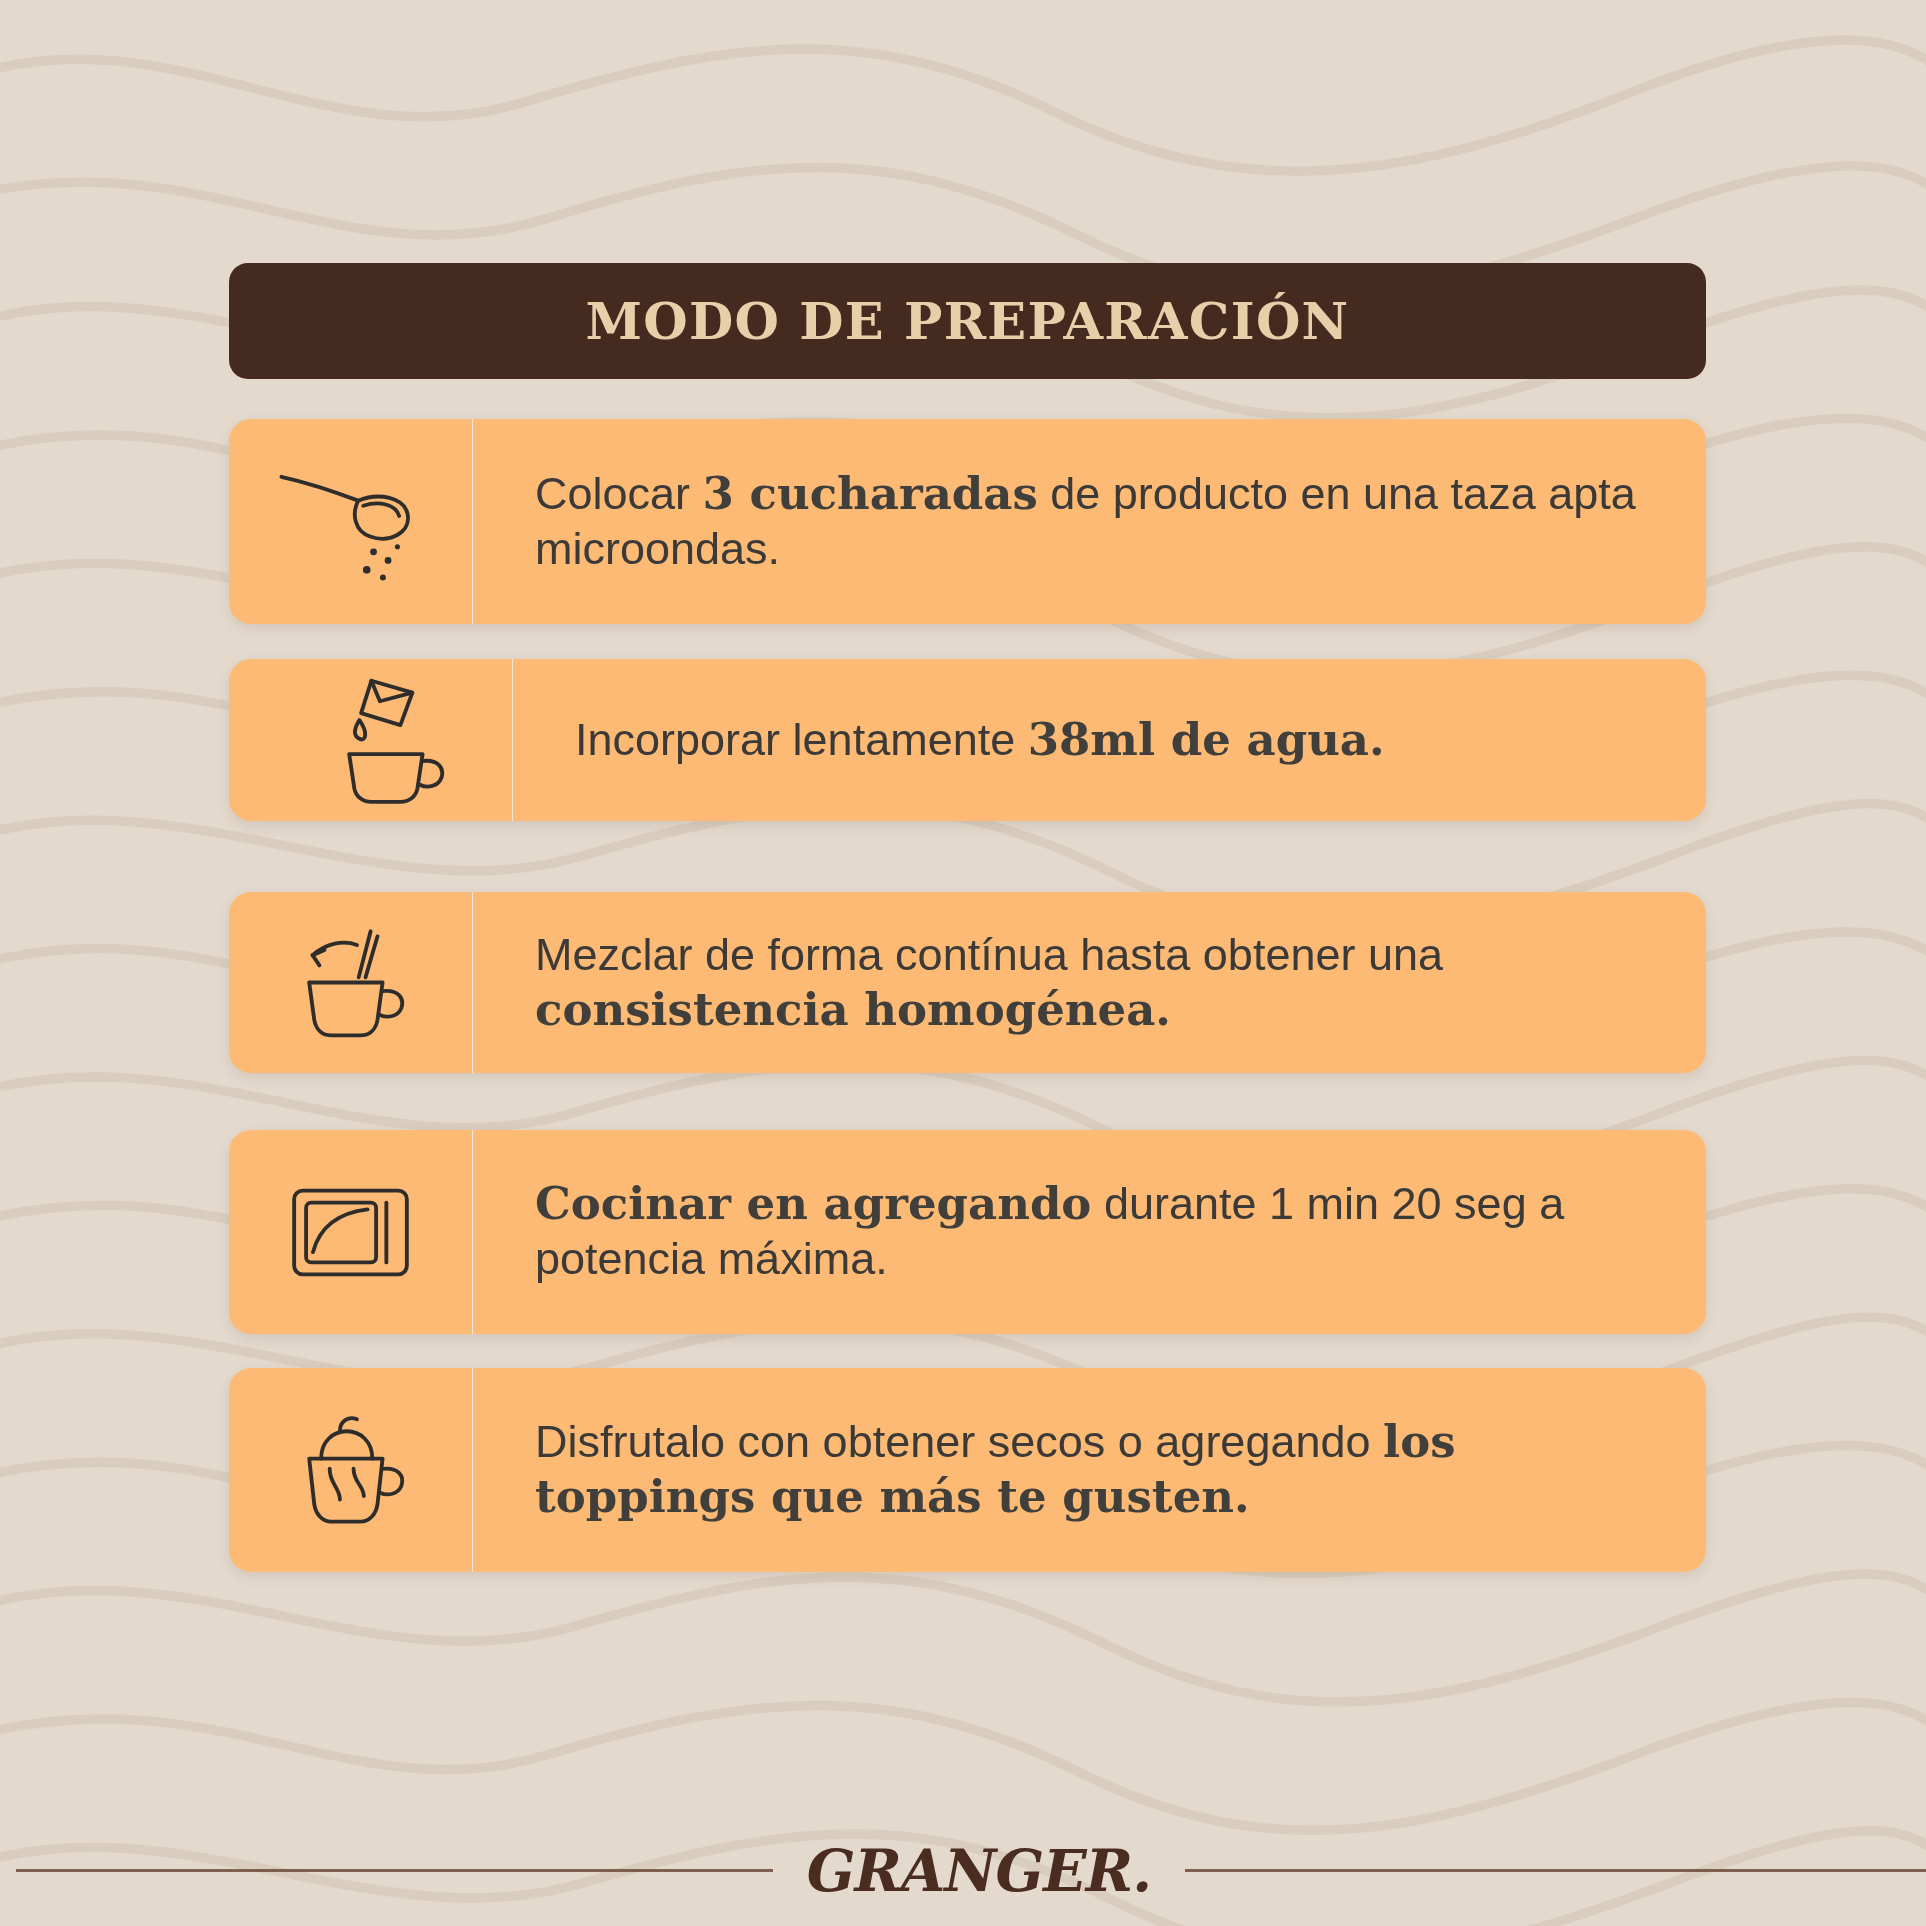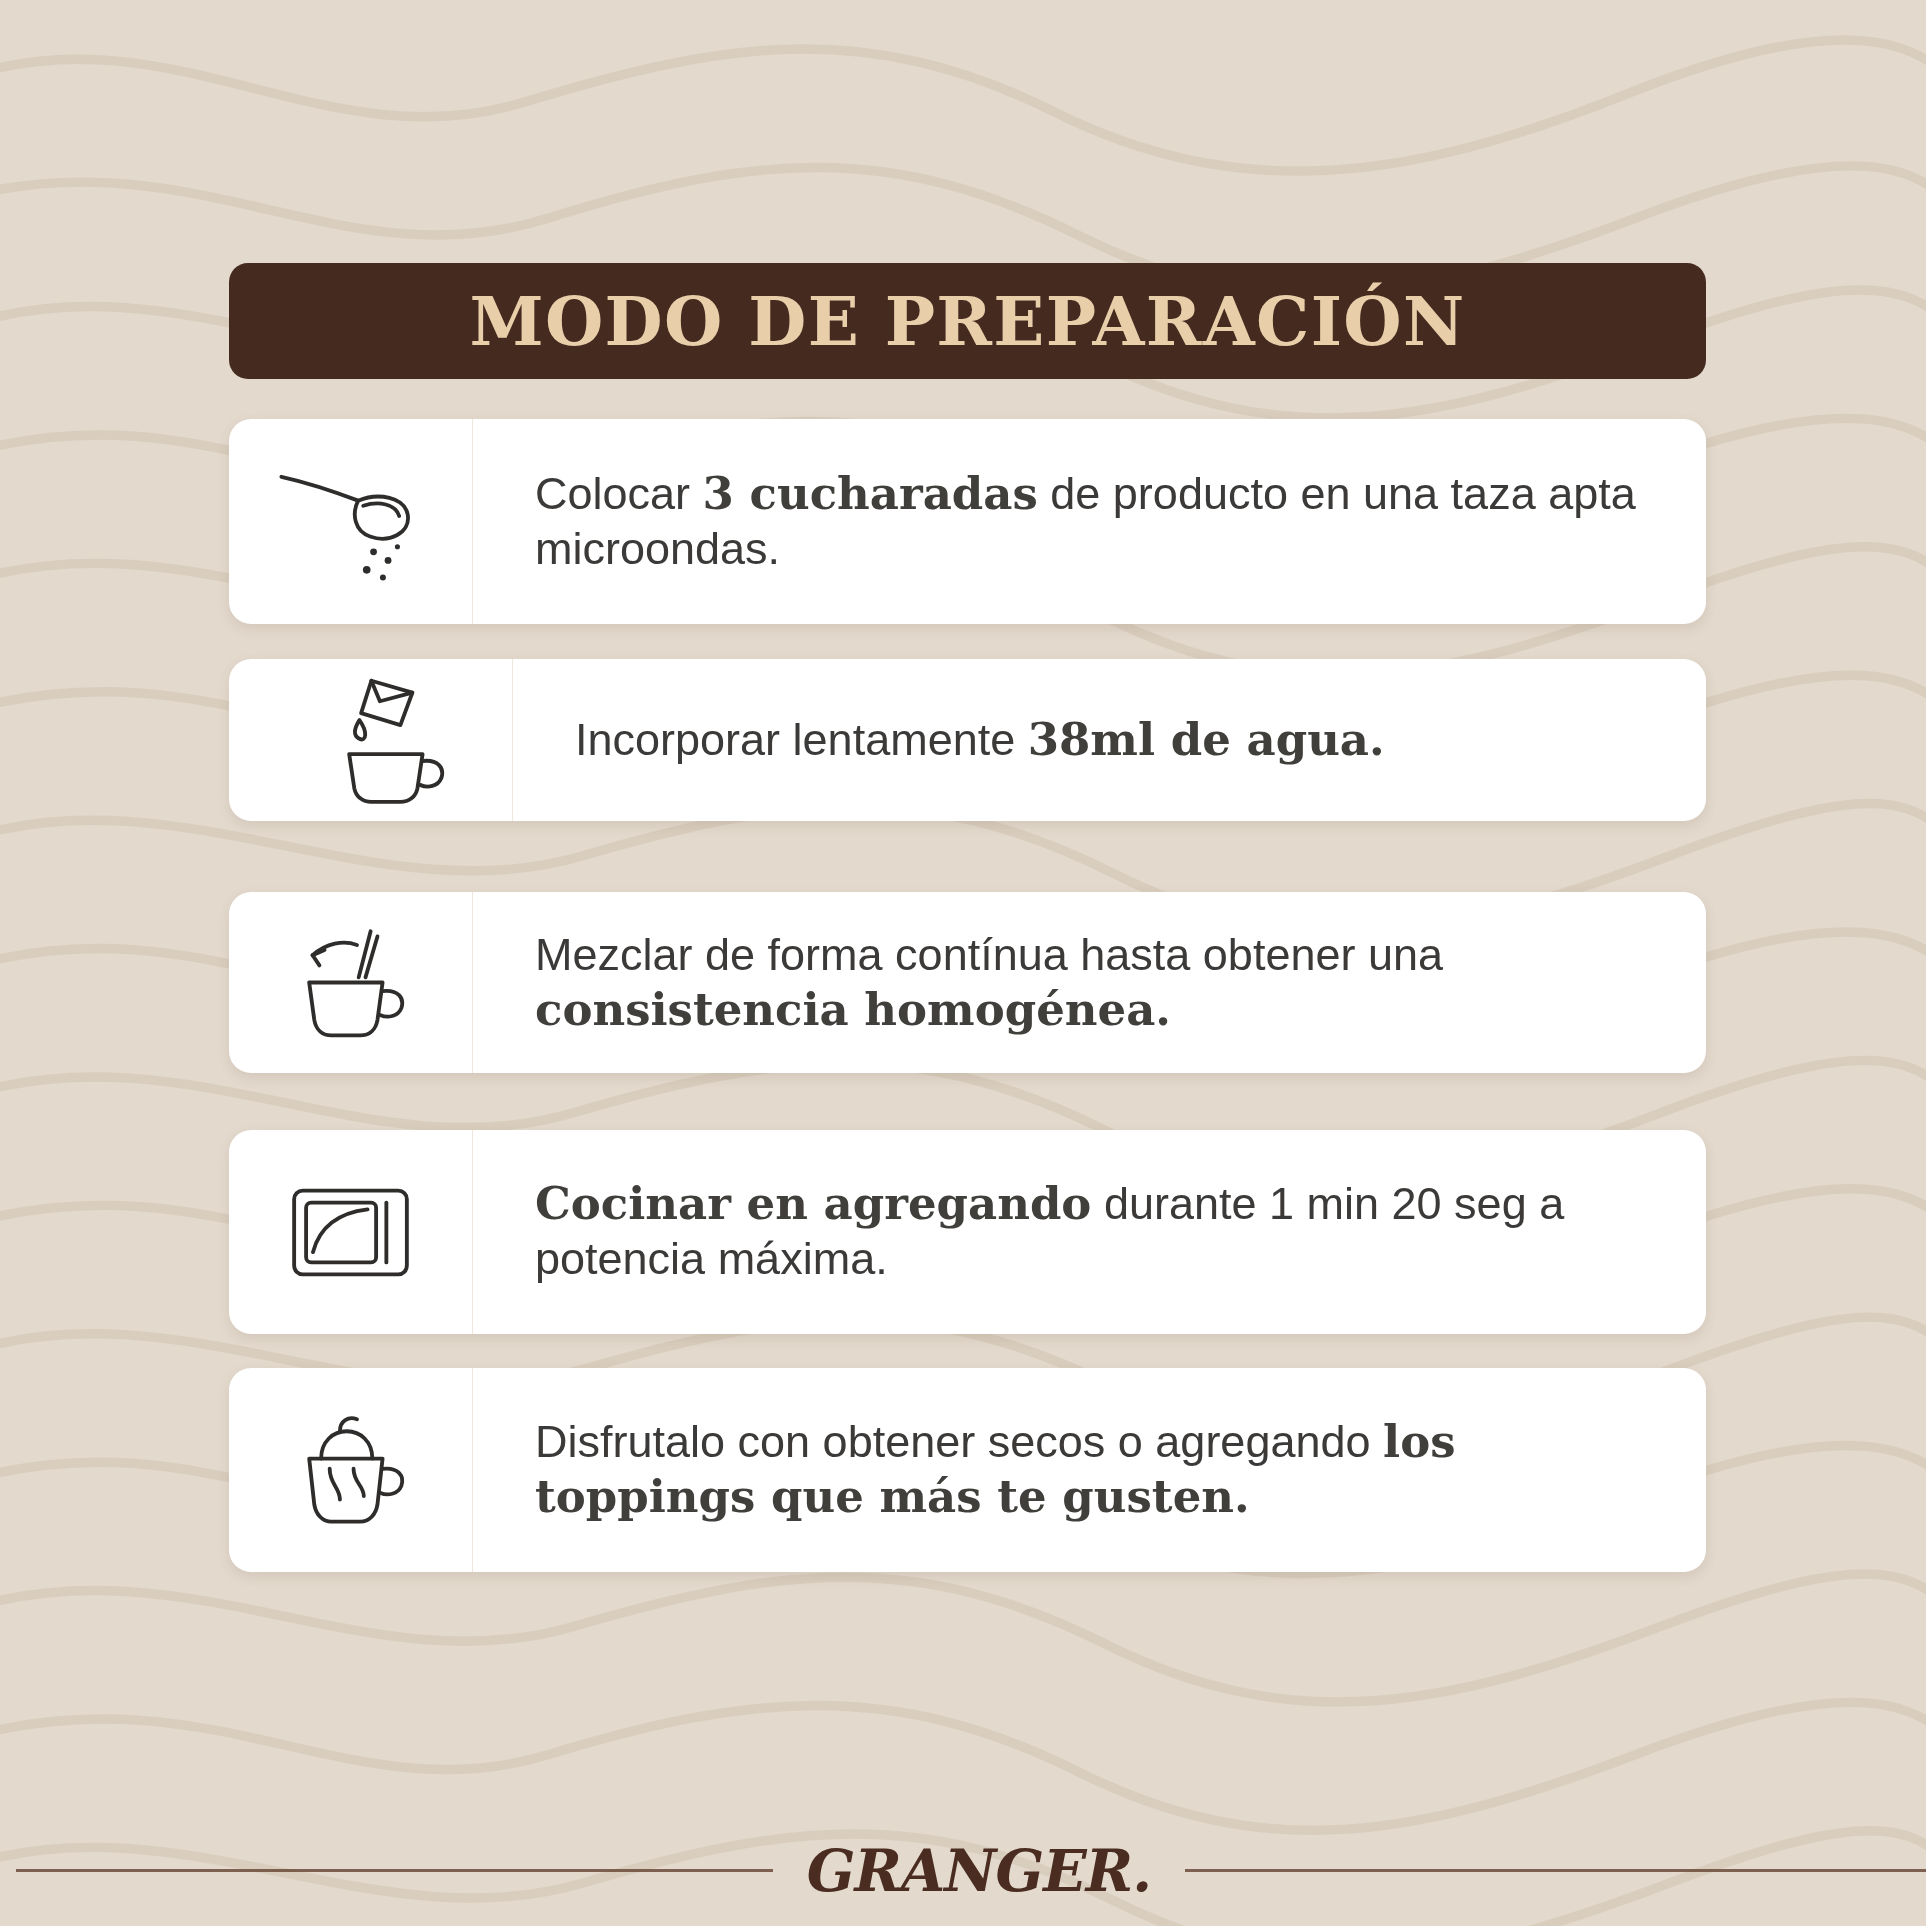--- a/index.html
+++ b/index.html
@@ -41,32 +41,32 @@
     height: 116px;
     background: #452a20;
     border-radius: 19px;
     display: flex;
     align-items: center;
     justify-content: center;
   }
   .title-banner .title-text {
     font-family: "DejaVu Serif", serif;
     font-weight: bold;
-    font-size: 67px;
+    font-size: 51px;
     letter-spacing: 1.3px;
     color: #e8cfa9;
     white-space: nowrap;
   }
 
   
   .step-card {
     position: absolute;
     left: 229px;
     width: 1477px;
-    background: #ffffff;
+    background: #fdba74;
     border-radius: 22px;
     box-shadow: 0 4.3px 12px rgba(120, 100, 85, 0.14);
     display: flex;
     align-items: center;
     box-sizing: border-box;
   }
   .step-icon-cell {
     width: 244px;
     min-width: 244px;
     height: 100%;

